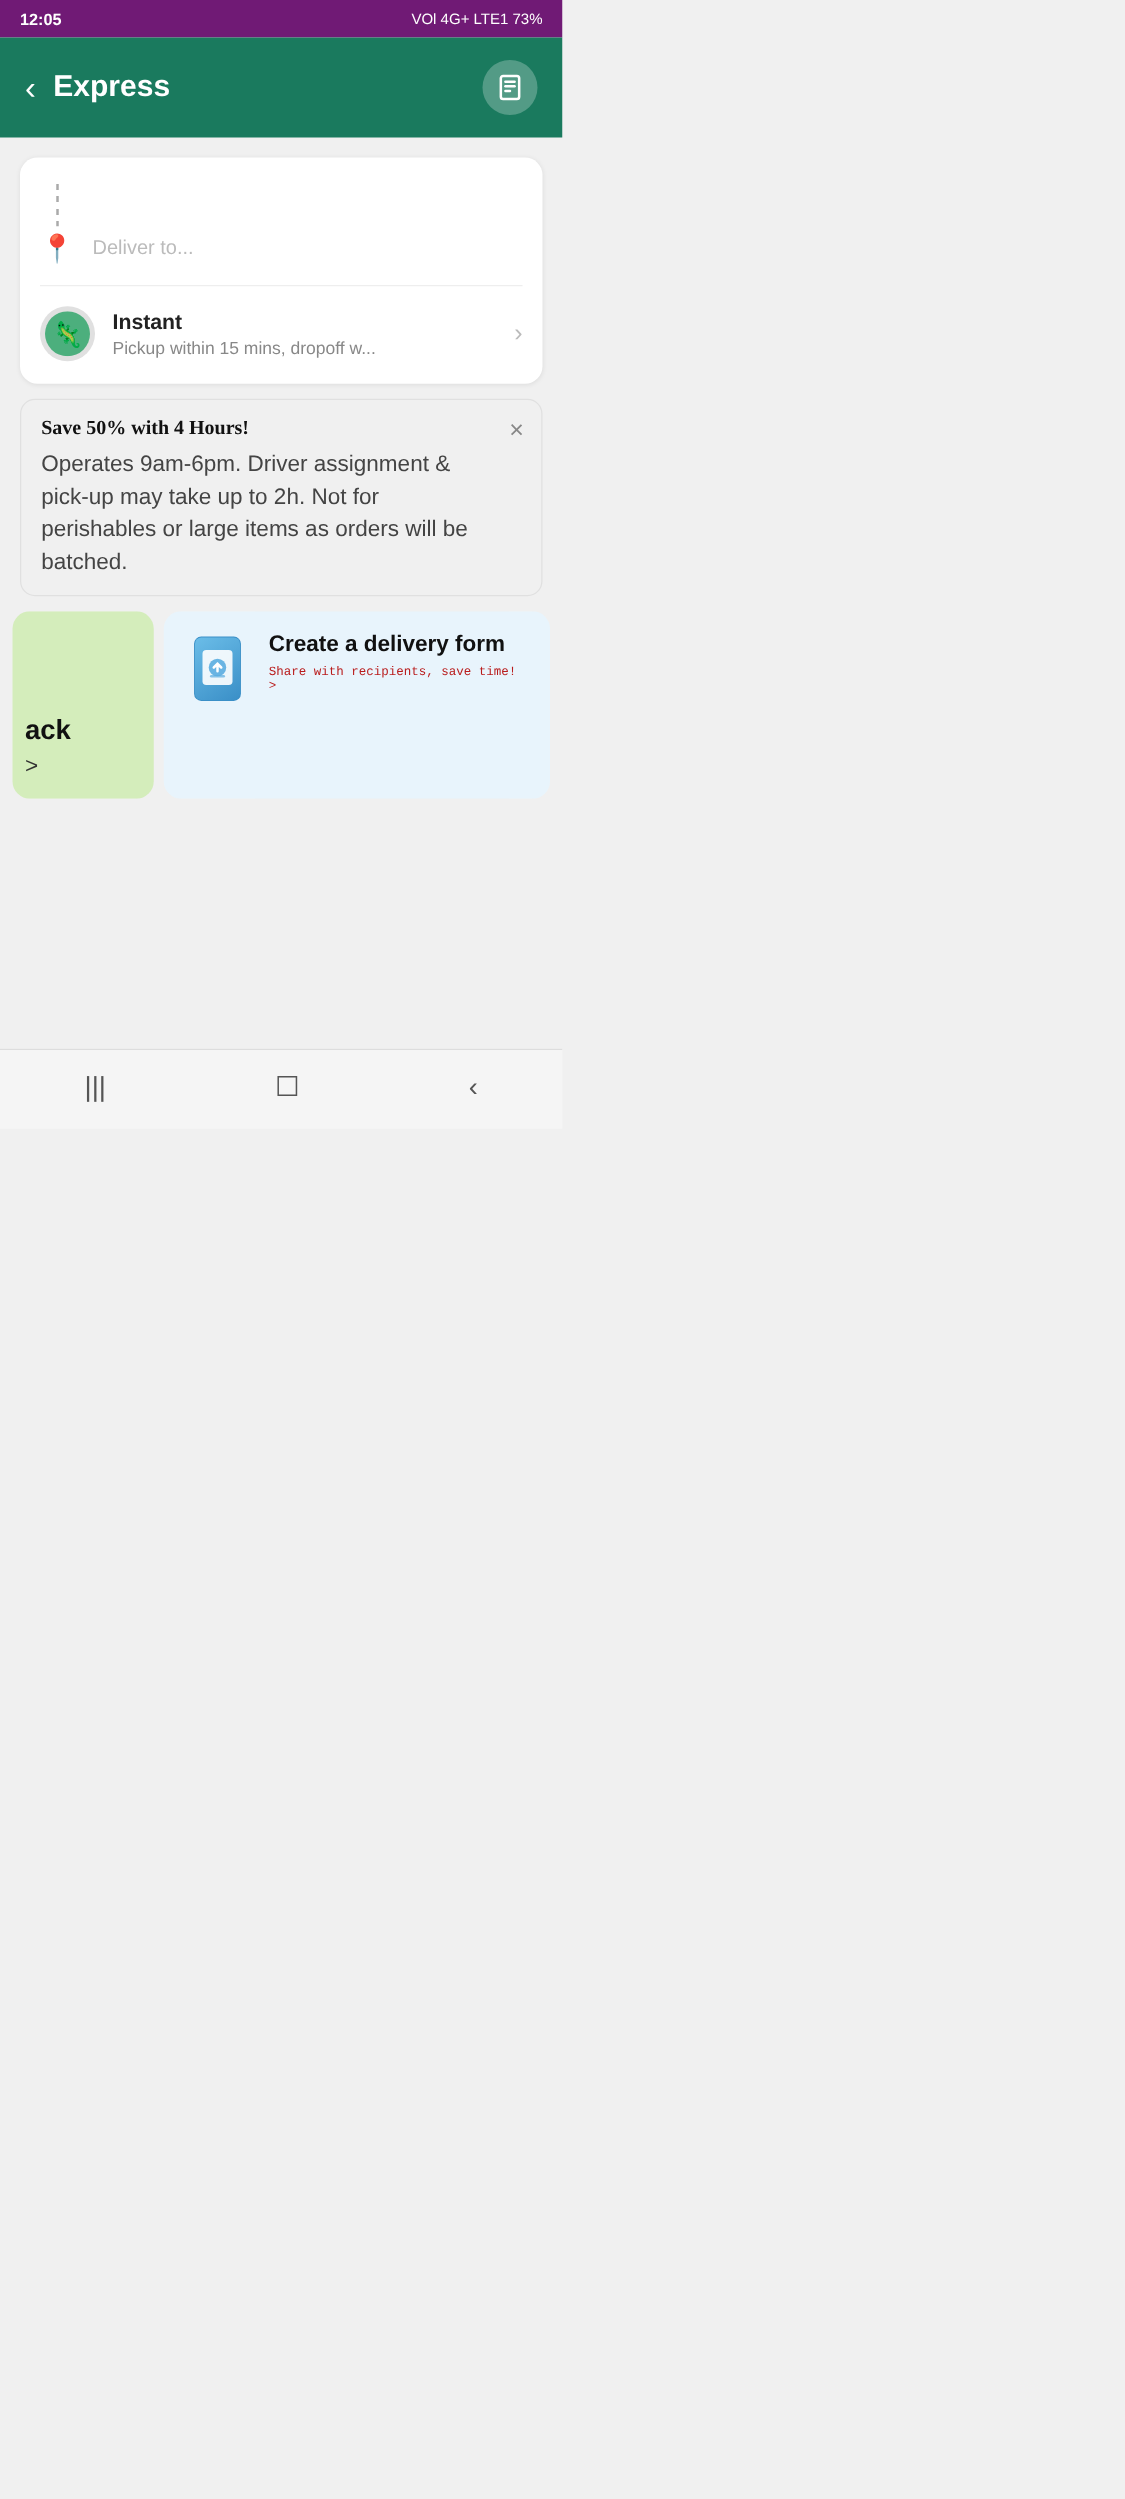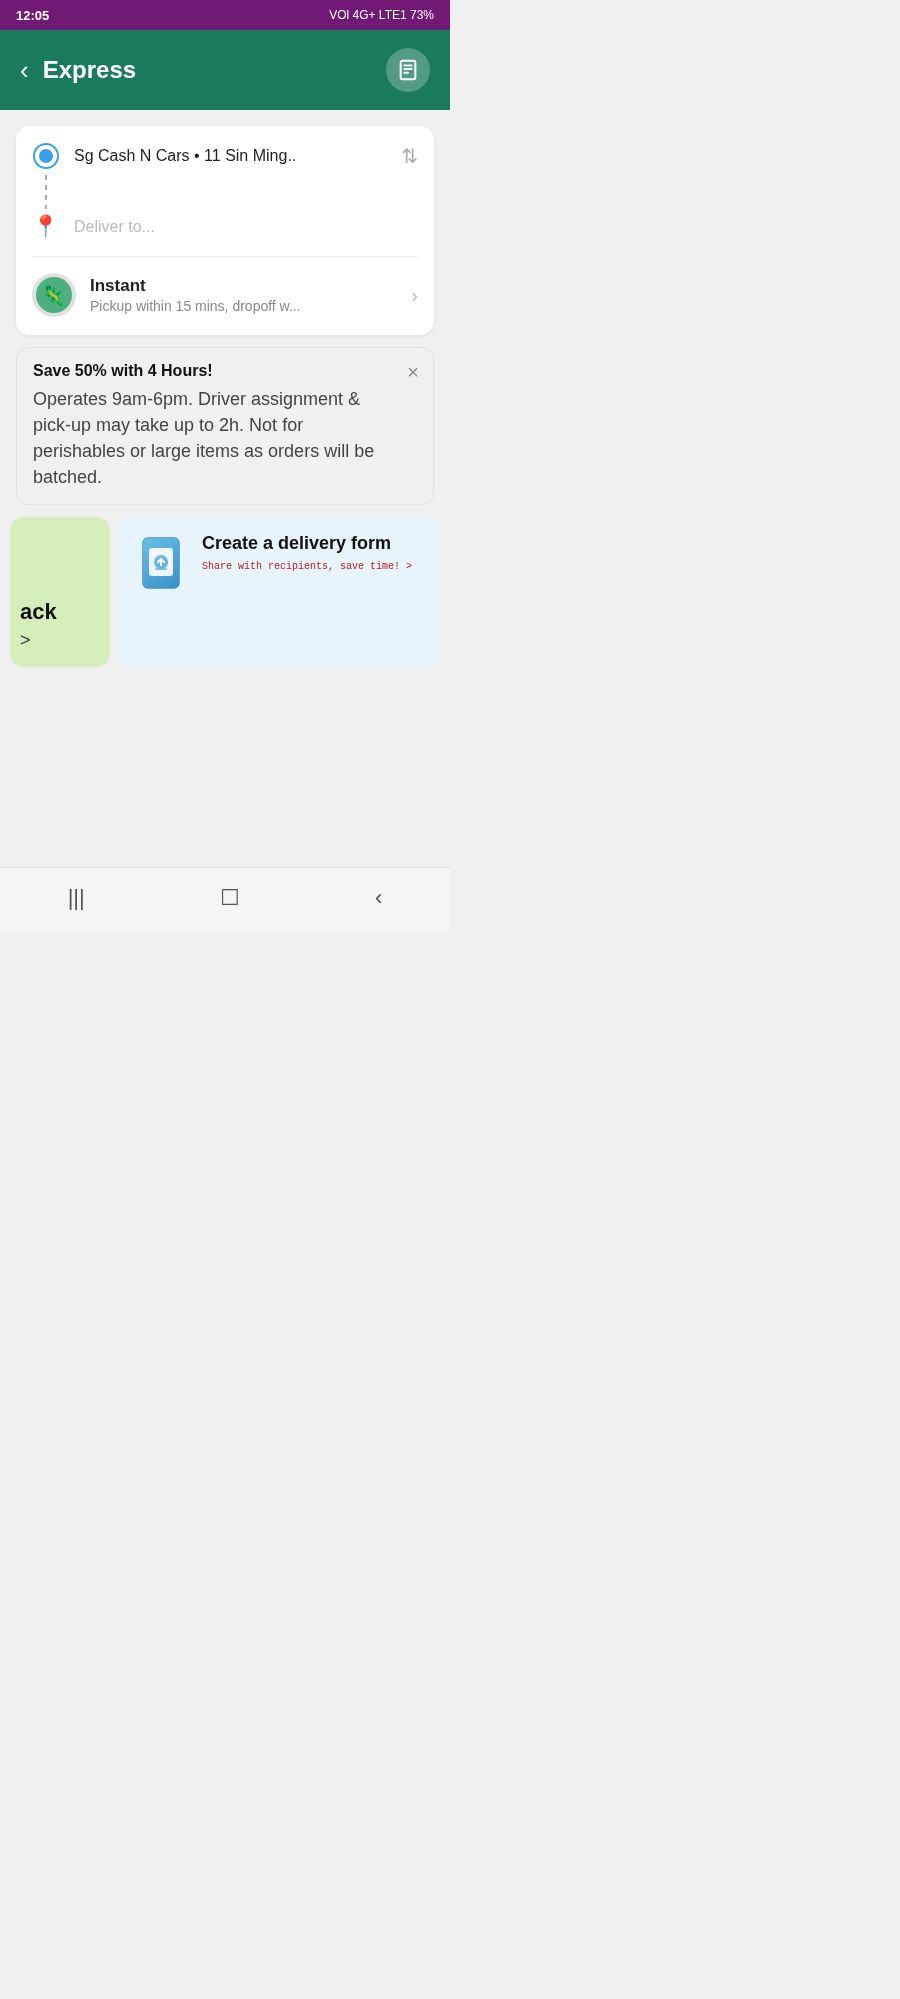--- a/index.html
+++ b/index.html
@@ -173,20 +173,21 @@
       justify-content: space-between;
       gap: 10px;
       border: 1px solid #e0e0e0;
     }
     .promo-text { flex: 1; }
     .promo-title {
       font-size: 16px;
       font-weight: 700;
       color: #111;
       margin-bottom: 6px;
+      font-family: Liberation Serif, serif;
     }
     .promo-body {
       font-size: 18px;
       color: #444;
       line-height: 1.45;
     }
     .promo-close {
       font-size: 20px;
       color: #888;
       cursor: pointer;
@@ -207,21 +208,21 @@
       display: flex;
       gap: 0;
       padding: 0 0 0 0;
       overflow: hidden;
     }
 
     
     .back-card {
       background: #d4edbb;
       border-radius: 14px;
-      width: 100px;
+      width: 113px;
       min-height: 150px;
       flex-shrink: 0;
       padding: 16px 10px;
       display: flex;
       flex-direction: column;
       justify-content: flex-end;
       margin-left: 10px;
     }
     .back-card-title {
       font-size: 22px;
@@ -314,27 +315,20 @@
       <line x1="8" y1="7" x2="16" y2="7"></line>
       <line x1="8" y1="11" x2="16" y2="11"></line>
       <line x1="8" y1="15" x2="12" y2="15"></line>
     </svg>
   </div>
 </div>
 
 <div class="main-content">
 
   <div class="route-card">
-    <div class="route-row">
-      <div class="route-icon-col">
-        <div class="dot-blue"></div>
-      </div>
-      <span class="route-text-main">Sg Cash N Cars • 11 Sin Ming..</span>
-      <span class="swap-icon">⇅</span>
-    </div>
     <div class="route-row">
       <div class="route-icon-col">
         <div class="dotted-line"></div>
       </div>
     </div>
     <div class="route-row">
       <div class="route-icon-col">
         <span class="pin-red">📍</span>
       </div>
       <span class="route-text-placeholder">Deliver to...</span>

